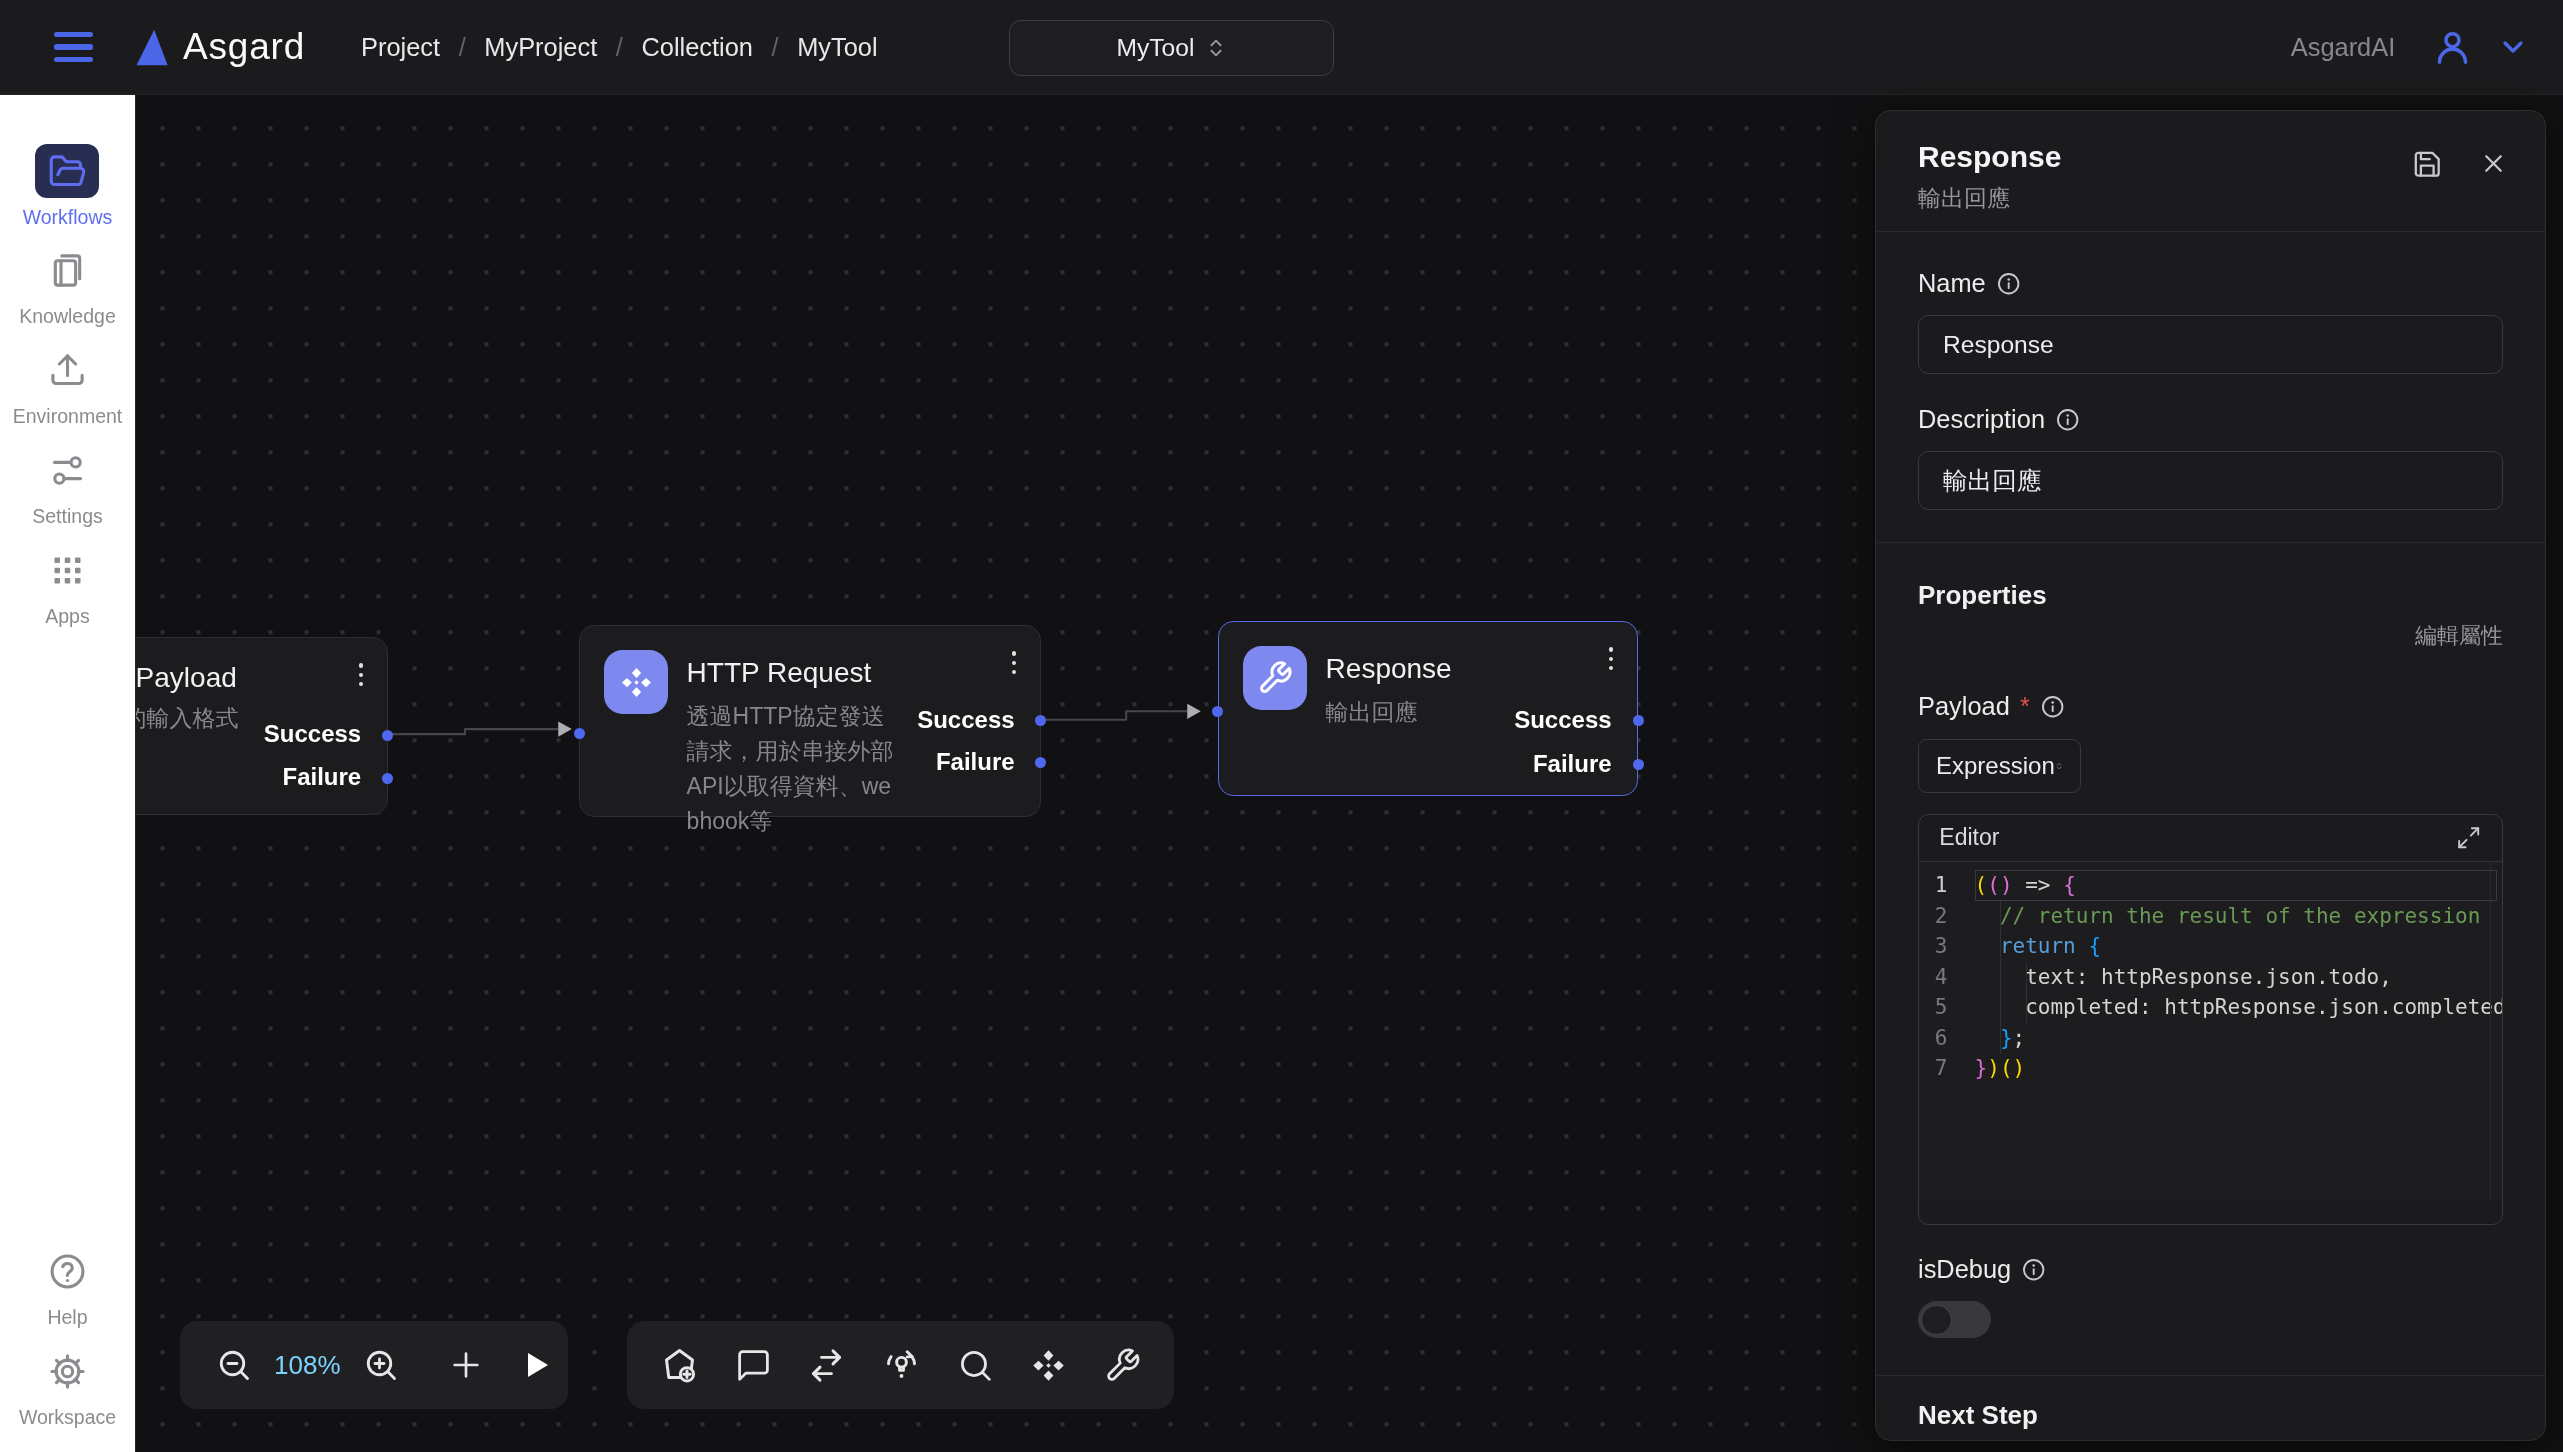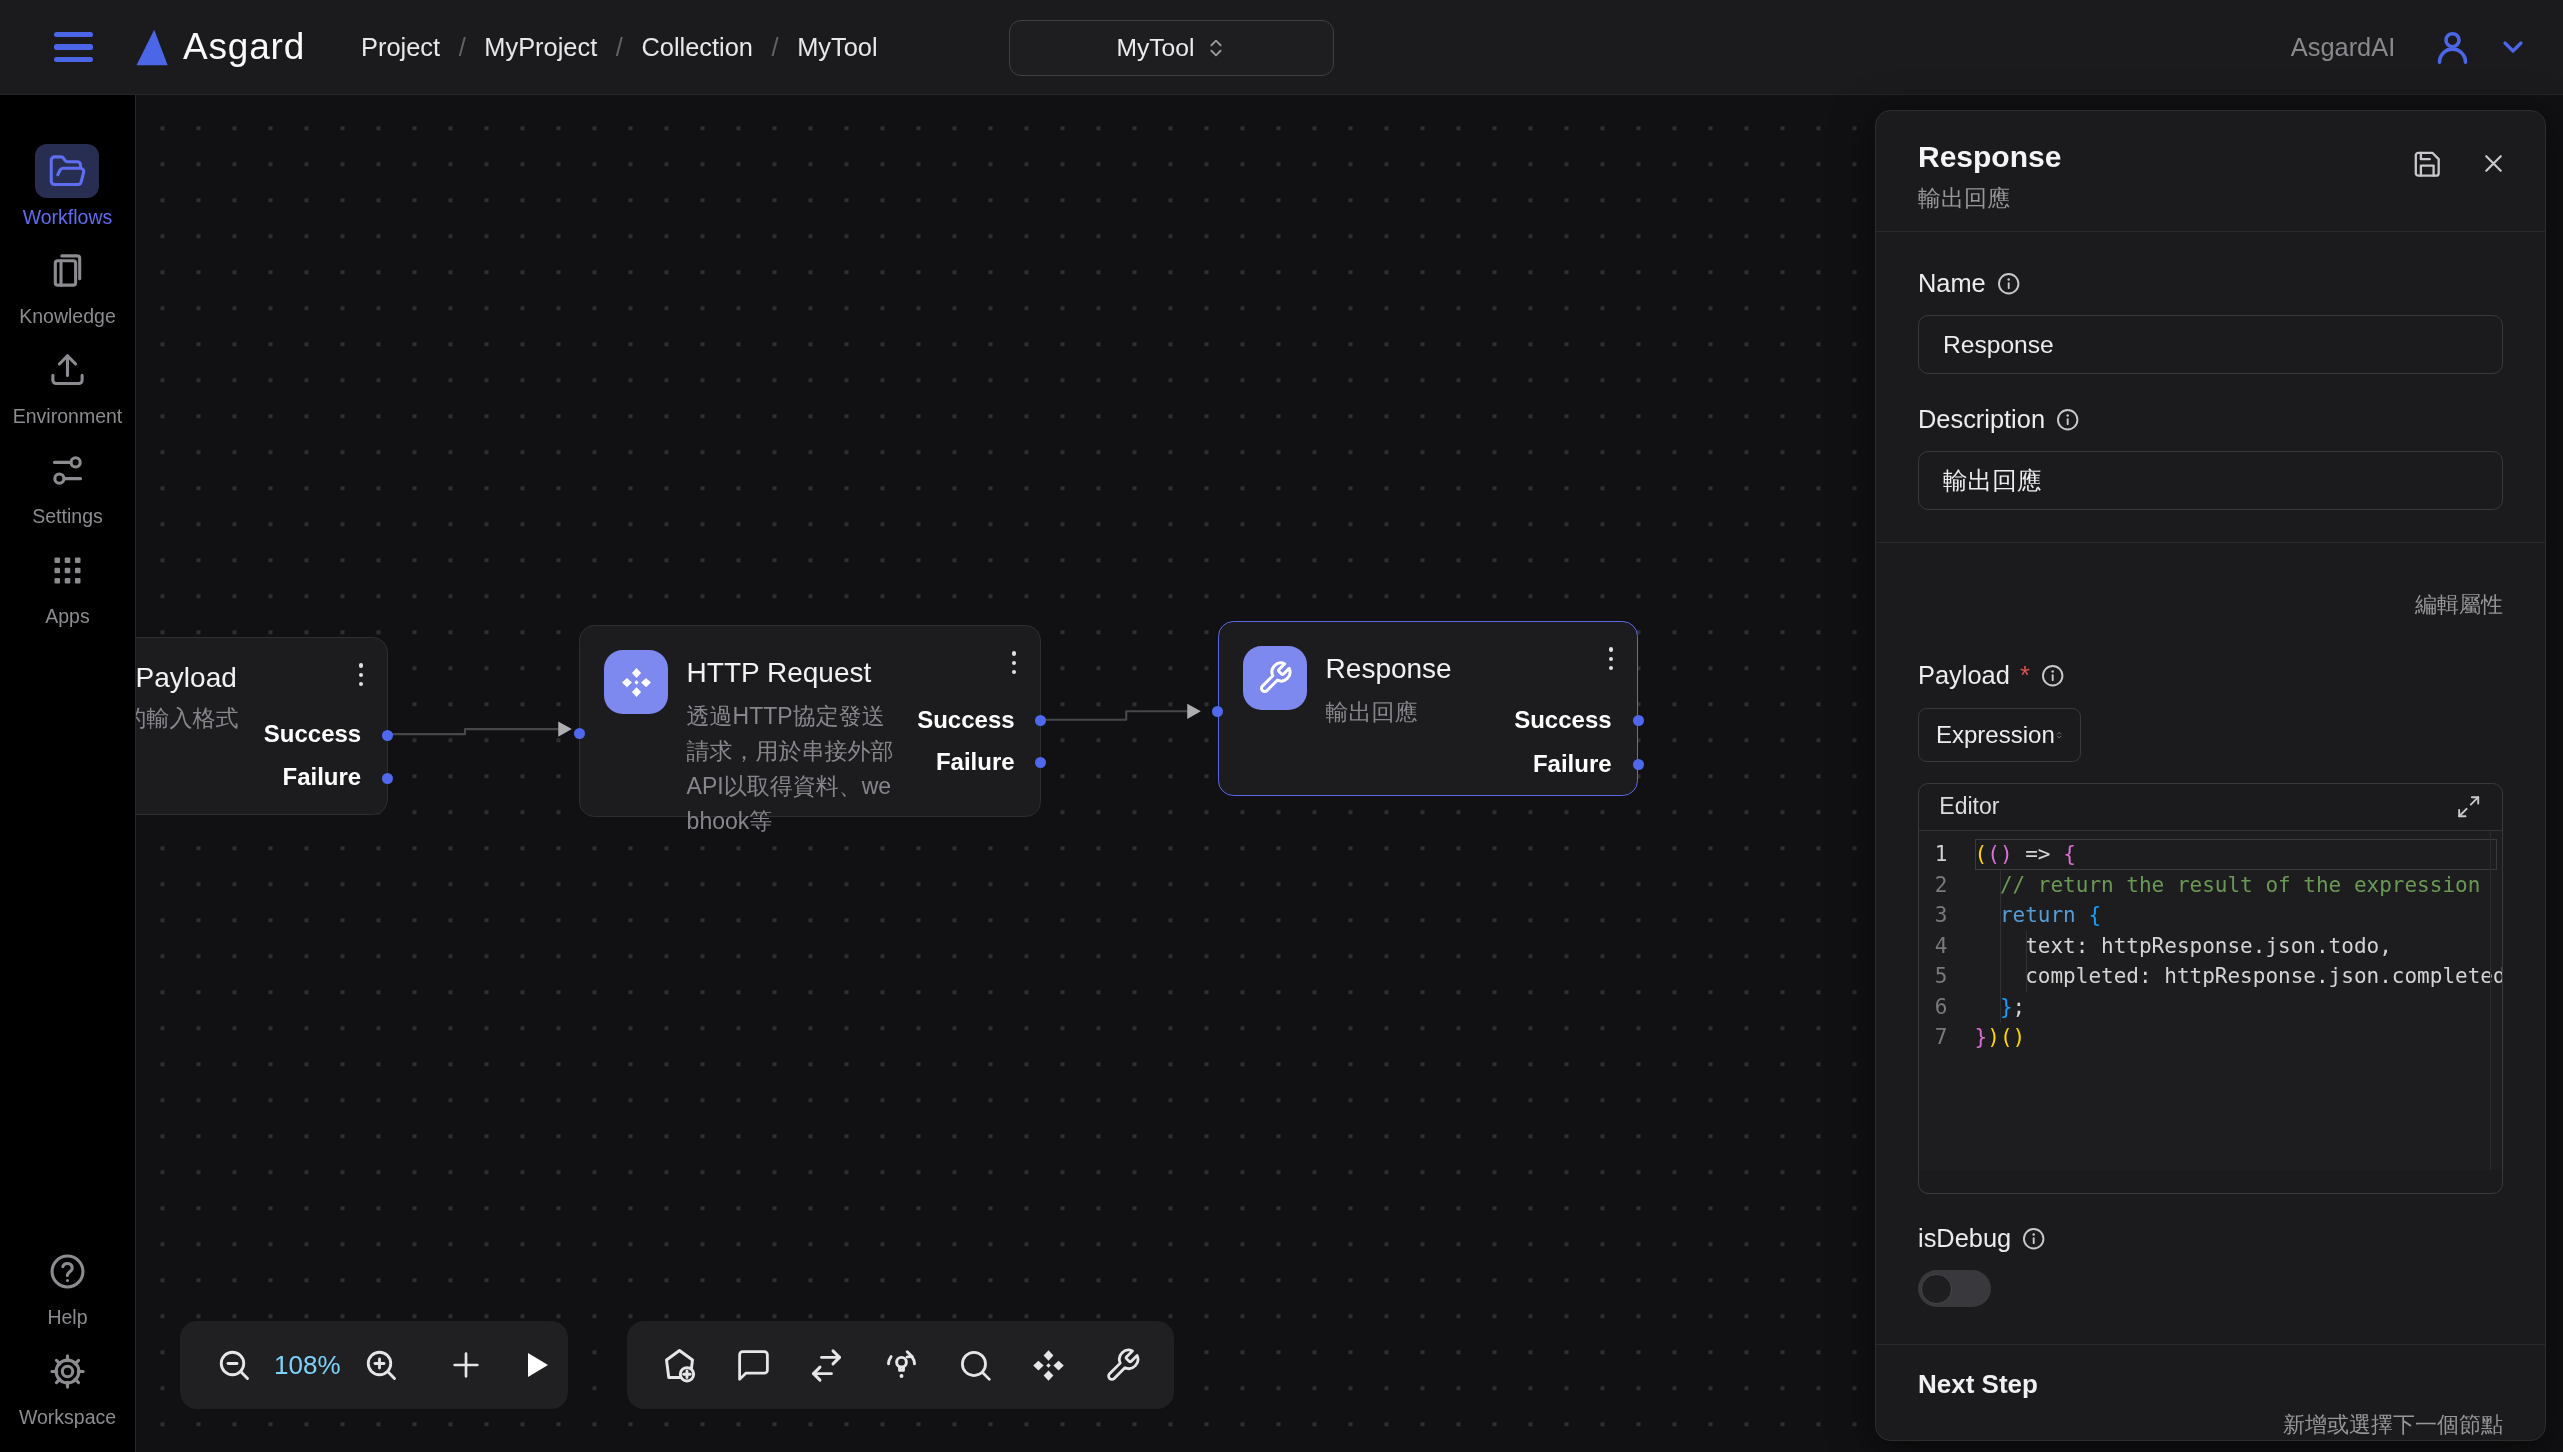--- a/index.html
+++ b/index.html
@@ -15,21 +15,21 @@
   .app-title { margin-left:12px; font-size:37px; font-weight:500; color:#fafafa; letter-spacing:0.8px; }
   .breadcrumb { display:flex; align-items:center; margin-left:56px; gap:18.6px; font-size:25.4px; color:#e8e8ea; }
   .breadcrumb .sep { color:#62626a; }
   .tool-select { position:absolute; left:1009px; top:19.5px; width:325px; height:56px; border:0.8px solid #3f3f43;
     border-radius:12px; display:flex; align-items:center; justify-content:center; gap:10.2px; color:#ececf0;
     font-size:24.6px; background:#1e1e20; cursor:pointer; }
   .topbar-right { margin-left:auto; display:flex; align-items:center; gap:25.4px; padding-right:34px; }
   .user-label { font-size:25.4px; color:#88888d; margin-right:12px; }
 
   
-  .sidebar { position:absolute; left:0; top:95px; width:136px; height:1358px; background:#000000;
+  .sidebar { position:absolute; left:0; top:95px; width:136px; height:1358px; background:#ffffff;
     border-right:0.8px solid #262629; display:flex; flex-direction:column; align-items:center; padding-top:49px; z-index:9; }
   .sb-item { display:flex; flex-direction:column; align-items:center; gap:7.6px; margin-bottom:15.3px; cursor:pointer; }
   .sb-iconbox { width:64px; height:54px; border-radius:12px; display:grid; place-items:center; }
   .sb-item.active .sb-iconbox { background:#272e52; }
   .sb-label { font-size:19.5px; color:#8b8b90; }
   .sb-item.active .sb-label { color:#5f6ef0; }
   .sb-spacer { flex:1; }
 
   
   .canvas { position:absolute; left:136px; top:95px; width:2428px; height:1358px; background:#111113;
@@ -418,20 +418,21 @@
           <path d="M12 16.2v-4.6"></path>
           <path d="M12 8h.01" stroke-width="2.4"></path>
         </svg>
     </div>
     <input class="tb-input" value="輸出回應" style="">
   </div>
 
   <div class="divider"></div>
 
   <div class="sectionB">
+    <div class="sec-title">Properties</div>
     <div class="sec-sub">編輯屬性</div>
 
     <div class="field-label" style="margin-top:41px">
       <span>Payload</span>
       <span class="req">*</span>
       <svg width="25.4" height="25.4" viewBox="0 0 24 24" fill="none" stroke="#c9c9cd" stroke-width="1.8" stroke-linecap="round">
           <circle cx="12" cy="12" r="9.2"></circle>
           <path d="M12 16.2v-4.6"></path>
           <path d="M12 8h.01" stroke-width="2.4"></path>
         </svg>

